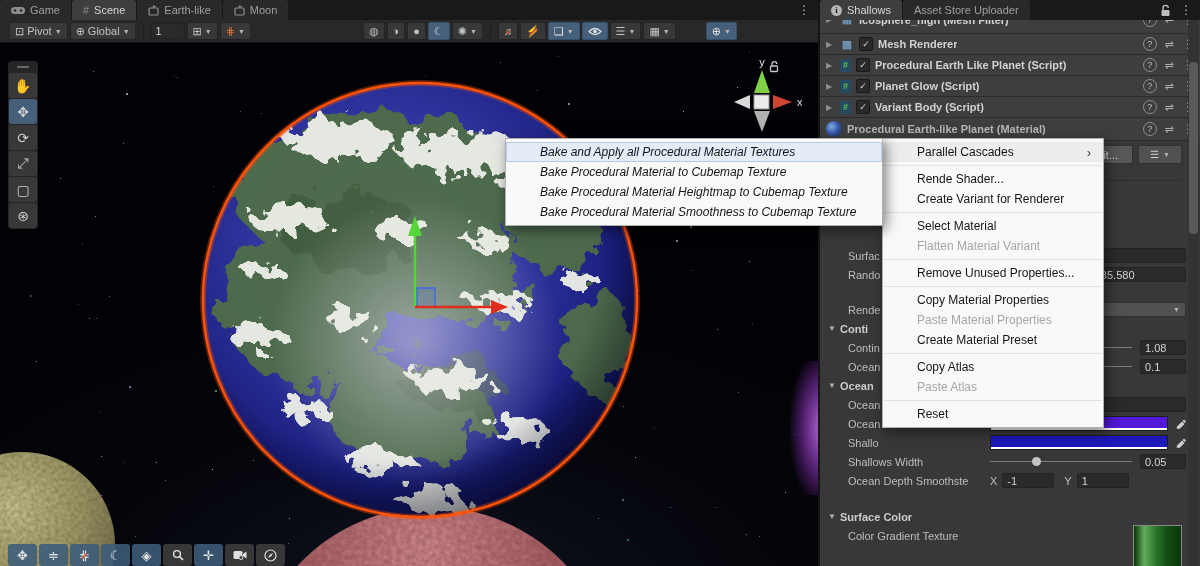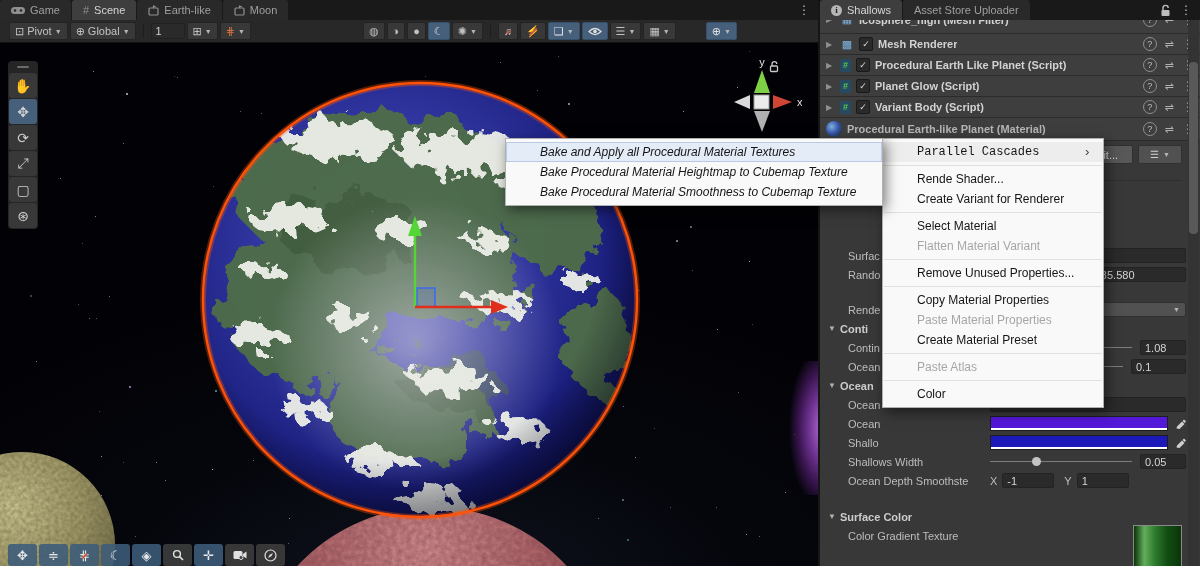--- a/index.html
+++ b/index.html
@@ -102,21 +102,21 @@
   .axis-lbl{color:#bdbdbd;margin:0 5px 0 2px;}
   .tex-thumb{position:absolute;left:313px;top:505px;width:47px;height:47px;border:1px solid #8a8a8a;
        background:linear-gradient(90deg,#0a330a 0%,#62ae5c 22%,#2d7a2d 45%,#124d12 70%,#0a350a 100%);}
   .scrollbar{position:absolute;left:368px;top:0;width:11px;height:546px;background:#333333;}
   .scrollbar .thumb{position:absolute;left:1px;top:42px;width:9px;height:172px;background:#595959;border-radius:4px;}
   
   .menu{position:absolute;background:#f9f9f9;border:1px solid #b0b0b0;box-shadow:3px 4px 12px rgba(0,0,0,.5);
        font-size:12px;color:#151515;padding:3px 0;box-sizing:border-box;z-index:50;}
   .menu-item{height:20px;display:flex;align-items:center;padding:0 12px 0 34px;white-space:nowrap;}
   .menu-item.hov{background:#e4ecf8;box-shadow:inset 0 0 0 1px #b9cbe4;}
-  .menu-item.parent{background:#ededed;font-family:Liberation Mono, monospace;}
+  .menu-item.parent{background:#ededed;}
   .menu-item.dis{color:#a6a6a6;}
   .menu-sep{height:1px;background:#e0e0e0;margin:3px 1px;}
   .sub-arrow{margin-left:auto;font-size:13px;color:#444;}
   .menu-bake{left:505px;top:138px;width:378px;z-index:60;font-style:italic;}
   .menu-mat{left:882px;top:138px;width:222px;}
 </style>
 </head>
 <body>
 
 <div class="app">
@@ -680,21 +680,21 @@
         <span class="pfield" style="width:46px">1.08</span>
           </span>
       </div>
       <div class="prow">
         <span class="plabel pindent">Ocean</span>
         <span class="pval">
             <span class="slider">
               <span class="track"></span>
               <span class="knob" style="left:30px"></span>
             </span>
-        <span class="pfield" style="width:55px">0.1</span>
+        <span class="pfield" style="width:46px">0.1</span>
           </span>
       </div>
       <div class="prow">
         <span class="pfold">▼</span>
         <span class="plabel b">Ocean</span>
       </div>
       <div class="prow">
         <span class="plabel pindent">Ocean</span>
         <span class="pval">
             <span class="pfield" style="width:100%"></span>
@@ -788,34 +788,40 @@
     <div class="menu-item">
         <span>Copy Material Properties</span>
       </div>
     <div class="menu-item dis">
         <span>Paste Material Properties</span>
       </div>
     <div class="menu-item">
         <span>Create Material Preset</span>
       </div>
     <div class="menu-sep"></div>
+    <div class="menu-item">
+        <span>Copy Atlas</span>
+      </div>
     <div class="menu-item dis">
         <span>Paste Atlas</span>
       </div>
     <div class="menu-sep"></div>
     <div class="menu-item">
-        <span>Color</span>
+        <span>Reset</span>
       </div>
   </div>
 
   <div class="menu menu-bake">
     <div class="menu-item hov">
         <span>Bake and Apply all Procedural Material Textures</span>
       </div>
     <div class="menu-item">
+        <span>Bake Procedural Material to Cubemap Texture</span>
+      </div>
+    <div class="menu-item">
         <span>Bake Procedural Material Heightmap to Cubemap Texture</span>
       </div>
     <div class="menu-item">
         <span>Bake Procedural Material Smoothness to Cubemap Texture</span>
       </div>
   </div>
 
 </div>
 
 </body></html>

